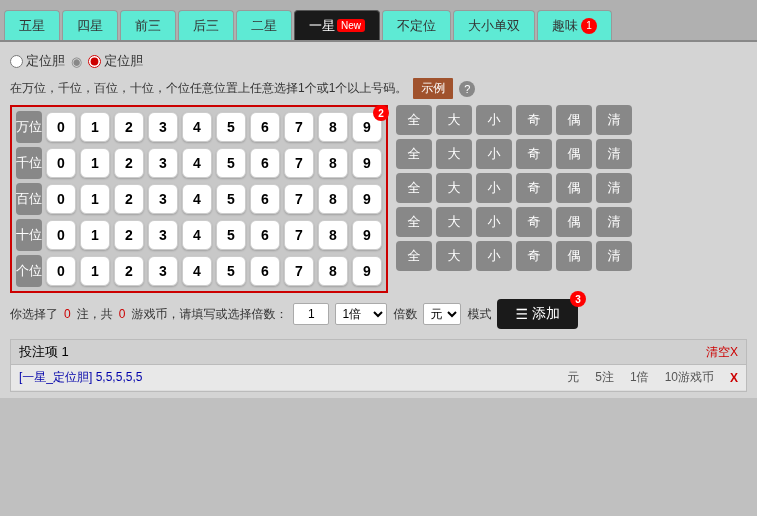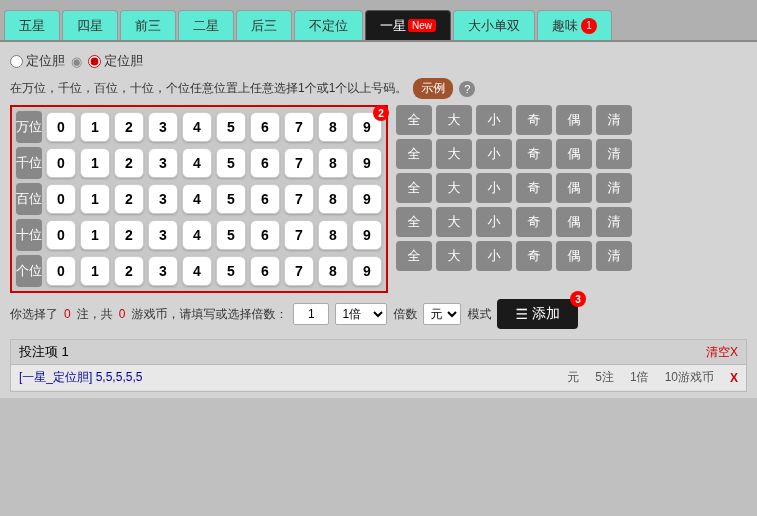--- a/index.html
+++ b/index.html
@@ -92,21 +92,21 @@
       color: #333;
       margin: 4px 0;
       display: flex;
       align-items: center;
       gap: 6px;
     }
     .example-btn {
       background: #a0522d;
       color: white;
       border: none;
-      border-radius: 9px;
+      border-radius: 1px;
       padding: 2px 8px;
       font-size: 12px;
       cursor: pointer;
     }
     .help-icon {
       background: #888;
       color: white;
       border-radius: 50%;
       width: 16px;
       height: 16px;
@@ -288,31 +288,31 @@
   <div class="tab">
     <span>五星</span>
   </div>
   <div class="tab">
     <span>四星</span>
   </div>
   <div class="tab">
     <span>前三</span>
   </div>
   <div class="tab">
+    <span>后三</span>
+  </div>
+  <div class="tab">
     <span>二星</span>
-  </div>
-  <div class="tab">
-    <span>后三</span>
-  </div>
-  <div class="tab">
-    <span>不定位</span>
   </div>
   <div class="tab active">
     <span>一星</span>
     <span class="tab-new">New</span>
+  </div>
+  <div class="tab">
+    <span>不定位</span>
   </div>
   <div class="tab">
     <span>大小单双</span>
   </div>
   <div class="tab">
     <span>趣味</span>
     <span class="tab-badge">1</span>
   </div>
 </div>
 

